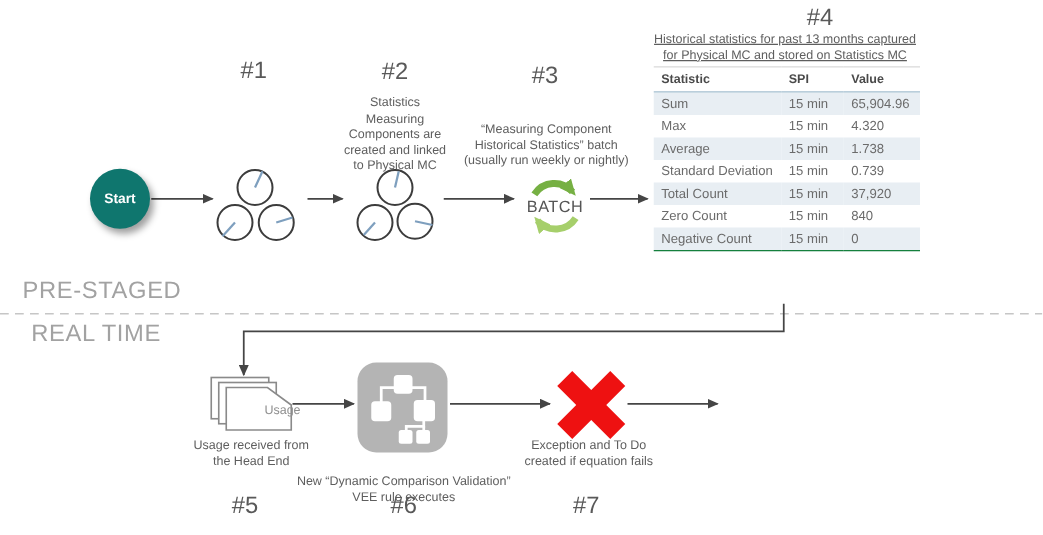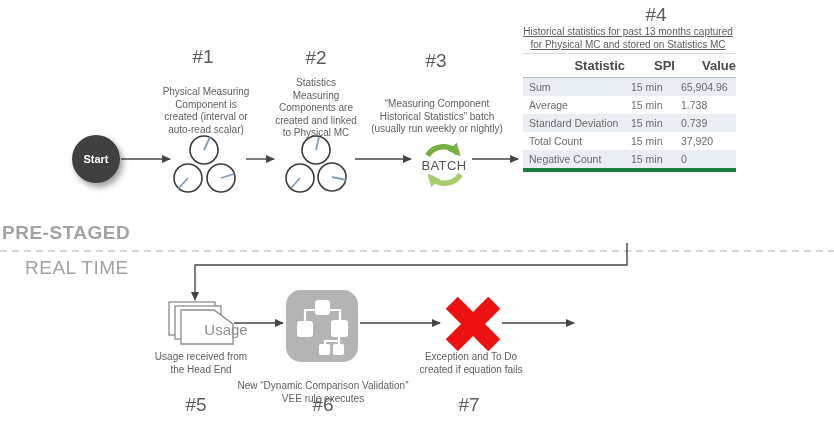--- a/index.html
+++ b/index.html
@@ -12,43 +12,43 @@
     font-size:19px;color:#595959;transform:translateX(-50%);white-space:nowrap;
   }
   .caption{
     font-size:10px;line-height:12.5px;color:#5e5e5e;text-align:center;
     white-space:pre-line;transform:translateX(-50%);
   }
   .zone-label{
     font-size:19px;color:#a2a2a2;letter-spacing:0.5px;white-space:nowrap;
   }
   .node{
-    border-radius:50%;background:#404040;color:#ffffff;
+    border-radius:50%;background:#0f766e;color:#ffffff;
     display:flex;align-items:center;justify-content:center;
     font-size:11px;font-weight:bold;
     box-shadow:3px 4px 6px rgba(0,0,0,0.38);
   }
   .icon-label{font-size:13px;color:#555555;letter-spacing:0.4px;transform:translate(-50%,-50%);}
-  .usage-label{font-size:15px;color:#8f8f8f;transform:translate(-50%,-50%);padding-left:38px;}
+  .usage-label{font-size:10px;color:#8f8f8f;transform:translate(-50%,-50%);padding-left:38px;}
   
   #stats-table-wrap{left:523px;top:53px;width:213px;}
   table.stats{
     border-collapse:collapse;width:213px;table-layout:fixed;
     border-top:1px solid #d9d9d9;
   }
   table.stats th{
-    font-size:13px;color:#4a4a4a;text-align:right;font-weight:bold;
+    font-size:10px;color:#4a4a4a;text-align:left;font-weight:bold;
     padding:4px 0 4px 6px;border-bottom:1px solid #a4bfd0;
   }
   table.stats td{
     font-size:10.5px;color:#6b6b6b;text-align:left;
     padding:3px 0 3px 6px;line-height:12px;
   }
   table.stats tbody tr:nth-child(odd){background:#e8eef3;}
-  table.stats tbody tr:last-child td{border-bottom:4px solid #15803d;}
+  table.stats tbody tr:last-child td{border-bottom:1px solid #15803d;}
   col.c1{width:102px;} col.c2{width:50px;} col.c3{width:61px;}
   svg{position:absolute;left:0;top:0;}
 </style>
 </head>
 <body>
 
 <div id="canvas">
 
   <svg width="834" height="428" viewBox="0 0 834 428">
     <defs>
@@ -124,39 +124,35 @@
         <rect x="333" y="344" width="11" height="11" rx="2"></rect>
       </g>
     </g>
 
     <g fill="#ee1111" transform="translate(473,324)">
       <rect x="-30" y="-8.5" width="60" height="17" transform="rotate(45)"></rect>
       <rect x="-30" y="-8.5" width="60" height="17" transform="rotate(-45)"></rect>
     </g>
   </svg>
 
-  <div class="abs zone-label" style="left:2px;top:222px;font-weight:bold;">PRE-STAGED</div>
+  <div class="abs zone-label" style="left:18px;top:222px;">PRE-STAGED</div>
   <div class="abs zone-label" style="left:25px;top:257px;">REAL TIME</div>
 
   <div class="abs node" style="left:72px;top:135px;width:48px;height:48px;">
     <span>Start</span>
   </div>
 
   <div class="abs stepnum" style="left:203px;top:46px;">#1</div>
   <div class="abs stepnum" style="left:316px;top:47px;">#2</div>
   <div class="abs stepnum" style="left:436px;top:50px;">#3</div>
   <div class="abs stepnum" style="left:656px;top:4px;">#4</div>
   <div class="abs stepnum" style="left:196px;top:394px;">#5</div>
   <div class="abs stepnum" style="left:323px;top:394px;">#6</div>
   <div class="abs stepnum" style="left:469px;top:394px;">#7</div>
 
-  <div class="abs caption" style="left:206px;top:86px;width:120px;">Physical Measuring
-Component is
-created (interval  or
-auto-read scalar)</div>
   <div class="abs caption" style="left:316px;top:77px;width:120px;">Statistics
 Measuring
 Components are
 created and linked
 to Physical MC</div>
   <div class="abs caption" style="left:437px;top:98px;width:180px;">“Measuring Component
 Historical Statistics” batch
 (usually run weekly or nightly)</div>
   <div class="abs caption" style="left:628px;top:26px;width:270px;text-decoration:underline;">Historical statistics for past 13 months captured
 for Physical MC and stored on Statistics MC</div>
@@ -184,33 +180,43 @@
           <th>Value</th>
         </tr>
       </thead>
       <tbody>
         <tr>
           <td>Sum</td>
           <td>15 min</td>
           <td>65,904.96</td>
         </tr>
         <tr>
+          <td>Max</td>
+          <td>15 min</td>
+          <td>4.320</td>
+        </tr>
+        <tr>
           <td>Average</td>
           <td>15 min</td>
           <td>1.738</td>
         </tr>
         <tr>
           <td>Standard Deviation</td>
           <td>15 min</td>
           <td>0.739</td>
         </tr>
         <tr>
           <td>Total Count</td>
           <td>15 min</td>
           <td>37,920</td>
+        </tr>
+        <tr>
+          <td>Zero Count</td>
+          <td>15 min</td>
+          <td>840</td>
         </tr>
         <tr>
           <td>Negative Count</td>
           <td>15 min</td>
           <td>0</td>
         </tr>
       </tbody>
     </table>
   </div>
 

